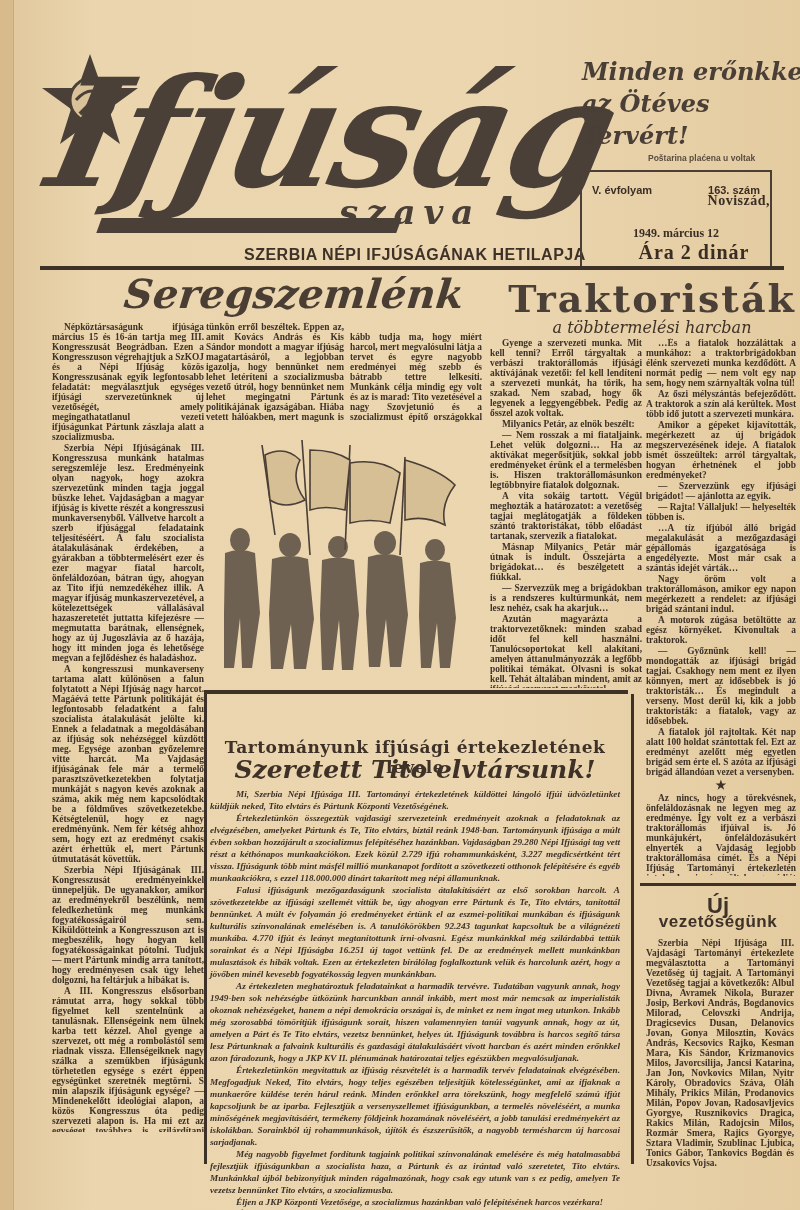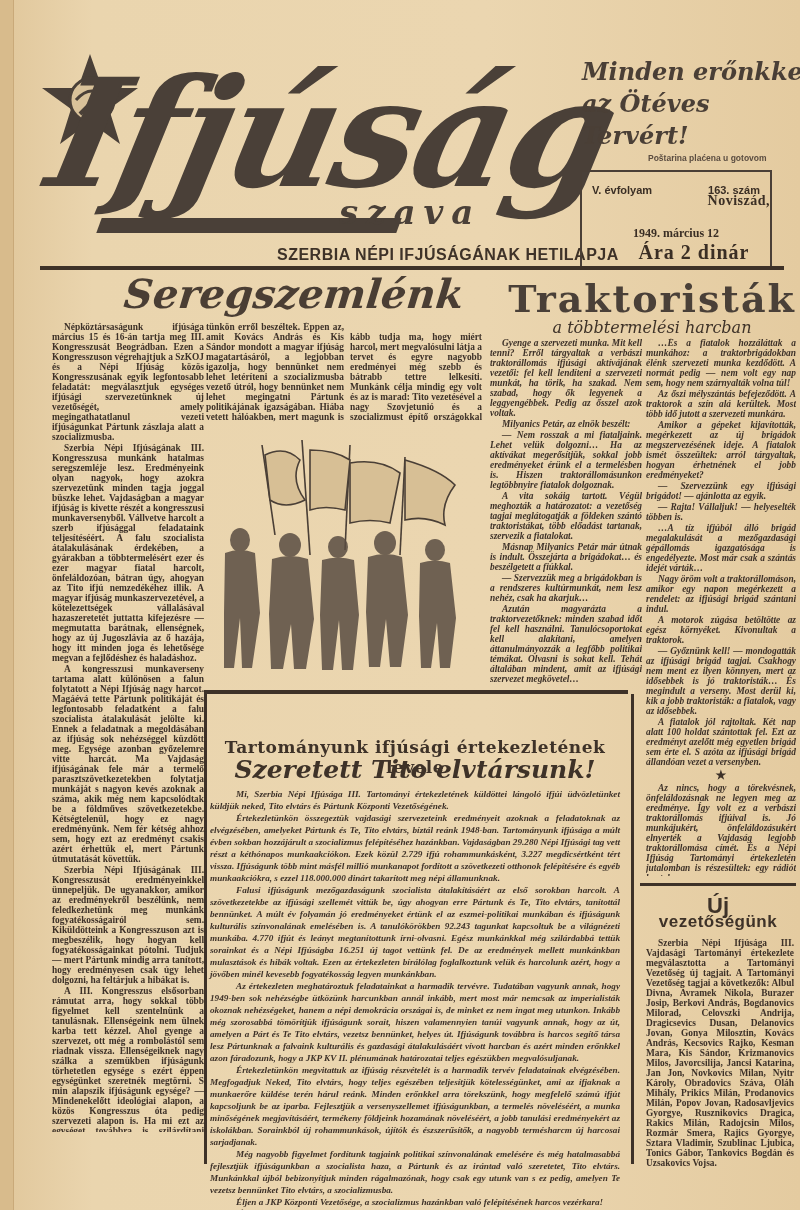--- a/index.html
+++ b/index.html
@@ -26,21 +26,21 @@
     transform: skewX(-12deg);
   }
   .logo-szava {
     position:absolute; left:325px; top:192px;
     font-family:"DejaVu Serif", serif; font-style:italic; font-weight:bold;
     font-size:34px; letter-spacing:8px; color:#4a4038;text-align:center;
   }
   .logo-bar { position:absolute; left:85px; top:218px; width:300px; height:15px; background:#4a4038; transform:skewX(-20deg); }
   .tagline {
     position:absolute; left:230px; top:246px;
-    font-family:"Liberation Sans", sans-serif; font-weight:bold; font-size:16px; letter-spacing:0.5px; color:#3e3228;margin-left:33px;
+    font-family:"Liberation Sans", sans-serif; font-weight:bold; font-size:16px; letter-spacing:0.5px; color:#3e3228;
   }
   .slogan {
     position:absolute; left:568px; top:56px; width:230px;
     font-family:"DejaVu Serif", serif; font-style:italic; font-weight:bold;
     font-size:24px; line-height:32px; color:#4a3f36;
   }
   .postal { position:absolute; left:634px; top:153px; font-family:"Liberation Sans", sans-serif; font-size:8.5px; font-weight:bold; color:#5a4c40; }
   .issue-box {
     position:absolute; left:566px; top:170px; width:192px; height:98px;
     border:2px solid #4a3f36;
@@ -48,21 +48,21 @@
   .issue-year { position:absolute; left:10px; top:12px; font-family:"Liberation Sans", sans-serif; font-weight:bold; font-size:11px; }
   .issue-no { position:absolute; right:10px; top:12px; font-family:"Liberation Sans", sans-serif; font-weight:bold; font-size:11px; }
   .issue-city { position:absolute; left:0; width:100%; top:21px; text-align:right; font-weight:bold; font-size:14px; letter-spacing:0.5px; }
   .issue-date { position:absolute; left:0; width:100%; top:54px; text-align:center; font-weight:bold; font-size:12px; }
   .issue-price { position:absolute; left:0; width:100%; top:69px; text-align:center; font-weight:bold; font-size:20px; letter-spacing:1px;padding-left:36px; }
   .mast-rule { position:absolute; left:26px; top:266px; width:744px; height:4px; background:#3e3228; }
 
   
   .col-text { font-size:9.4px; line-height:10px; text-align:justify; font-weight:bold; color:#3d3128; }
   .col-text p { text-indent:12px; margin-bottom:1px; }
-  .italic p { font-style: italic; }
+  .italic p { }
 
   .seregszem-title {
     position:absolute; left:90px; top:270px; width:380px; text-align:center;
     font-family:"DejaVu Serif", serif; font-style:italic; font-weight:bold; font-size:40px; color:#4a3e34; letter-spacing:0;
     transform: skewX(-6deg);
   }
   .col-left { position:absolute; left:38px; top:322px; width:152px; height:810px; overflow:hidden; }
   .col-mid1 { position:absolute; left:192px; top:322px; width:138px; height:100px; overflow:hidden; }
   .col-mid2 { position:absolute; left:336px; top:322px; width:132px; height:100px; overflow:hidden; }
 
@@ -120,21 +120,21 @@
     </svg>
     <div class="logo-word">Ifjúság</div>
     <div class="logo-bar"></div>
     <div class="logo-szava">szava</div>
     <div class="tagline">SZERBIA NÉPI IFJÚSÁGÁNAK HETILAPJA</div>
 
     <div class="slogan">
       <div>Minden erőnkkel</div>
       <div>az Ötéves Tervért!</div>
     </div>
-    <div class="postal">Poštarina plaćena u gotovom</div>
+    <div class="postal">Poštarina plaćena u voltak</div>
 
     <div class="issue-box">
       <div class="issue-year">V. évfolyam</div>
       <div class="issue-no">163. szám</div>
       <div class="issue-city">Noviszád,</div>
       <div class="issue-date">1949. március 12</div>
       <div class="issue-price">Ára 2 dinár</div>
     </div>
     <div class="mast-rule"></div>
   </div>

